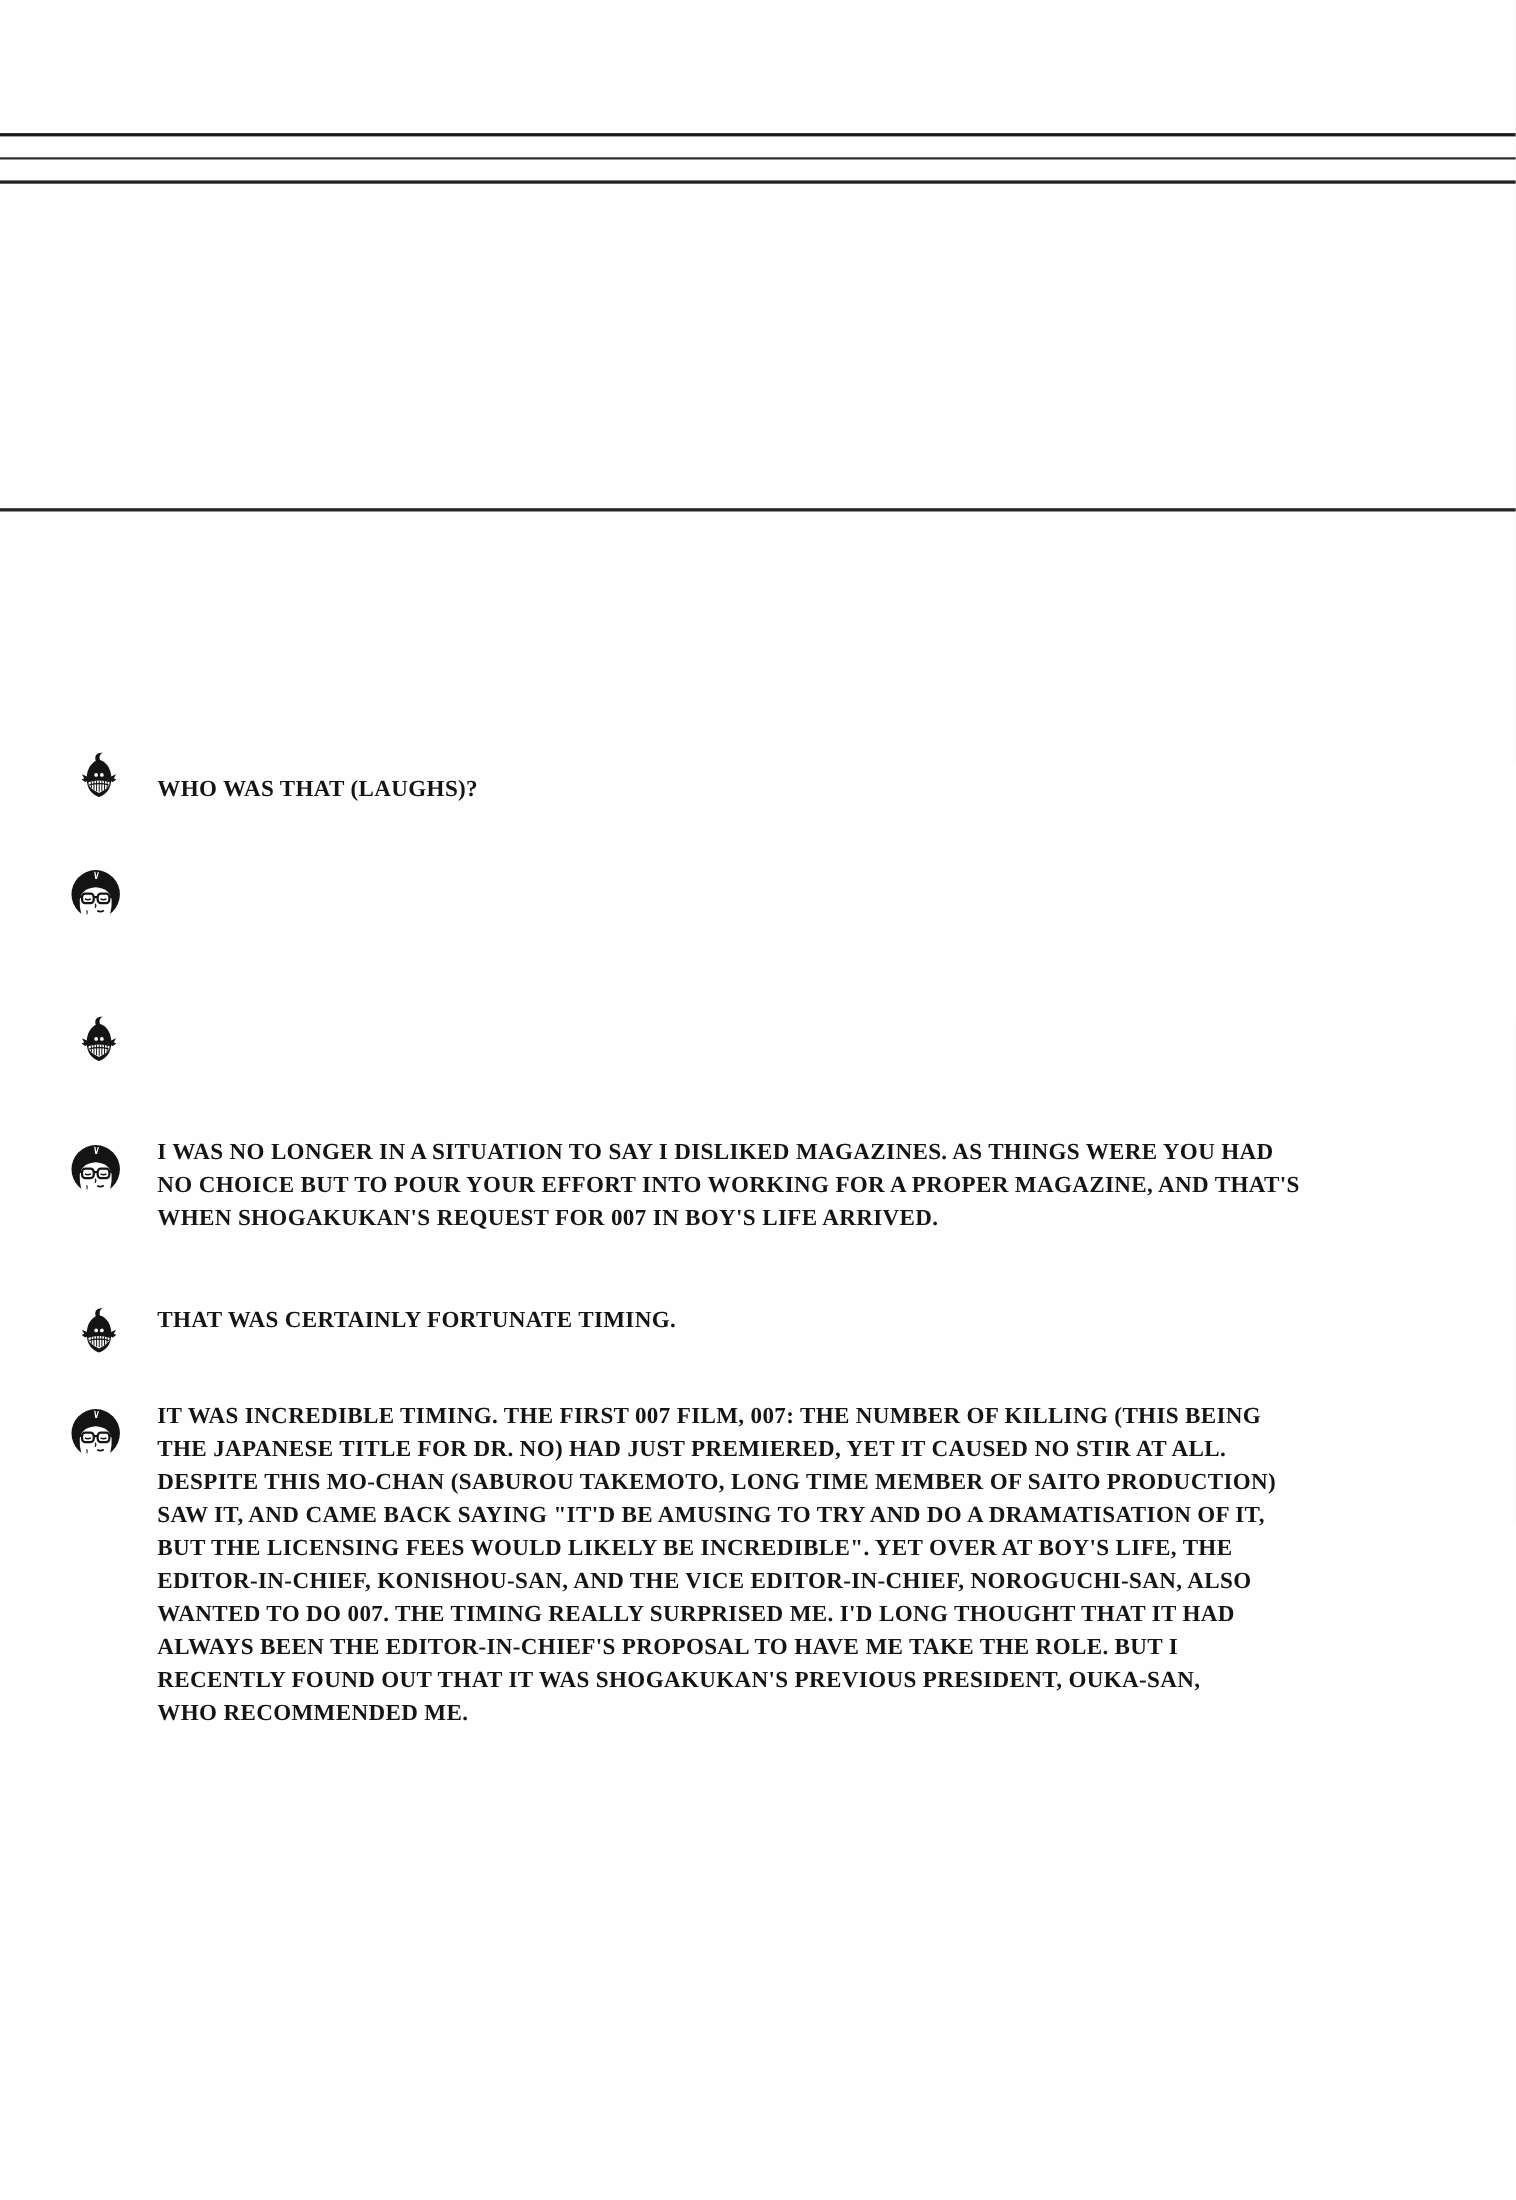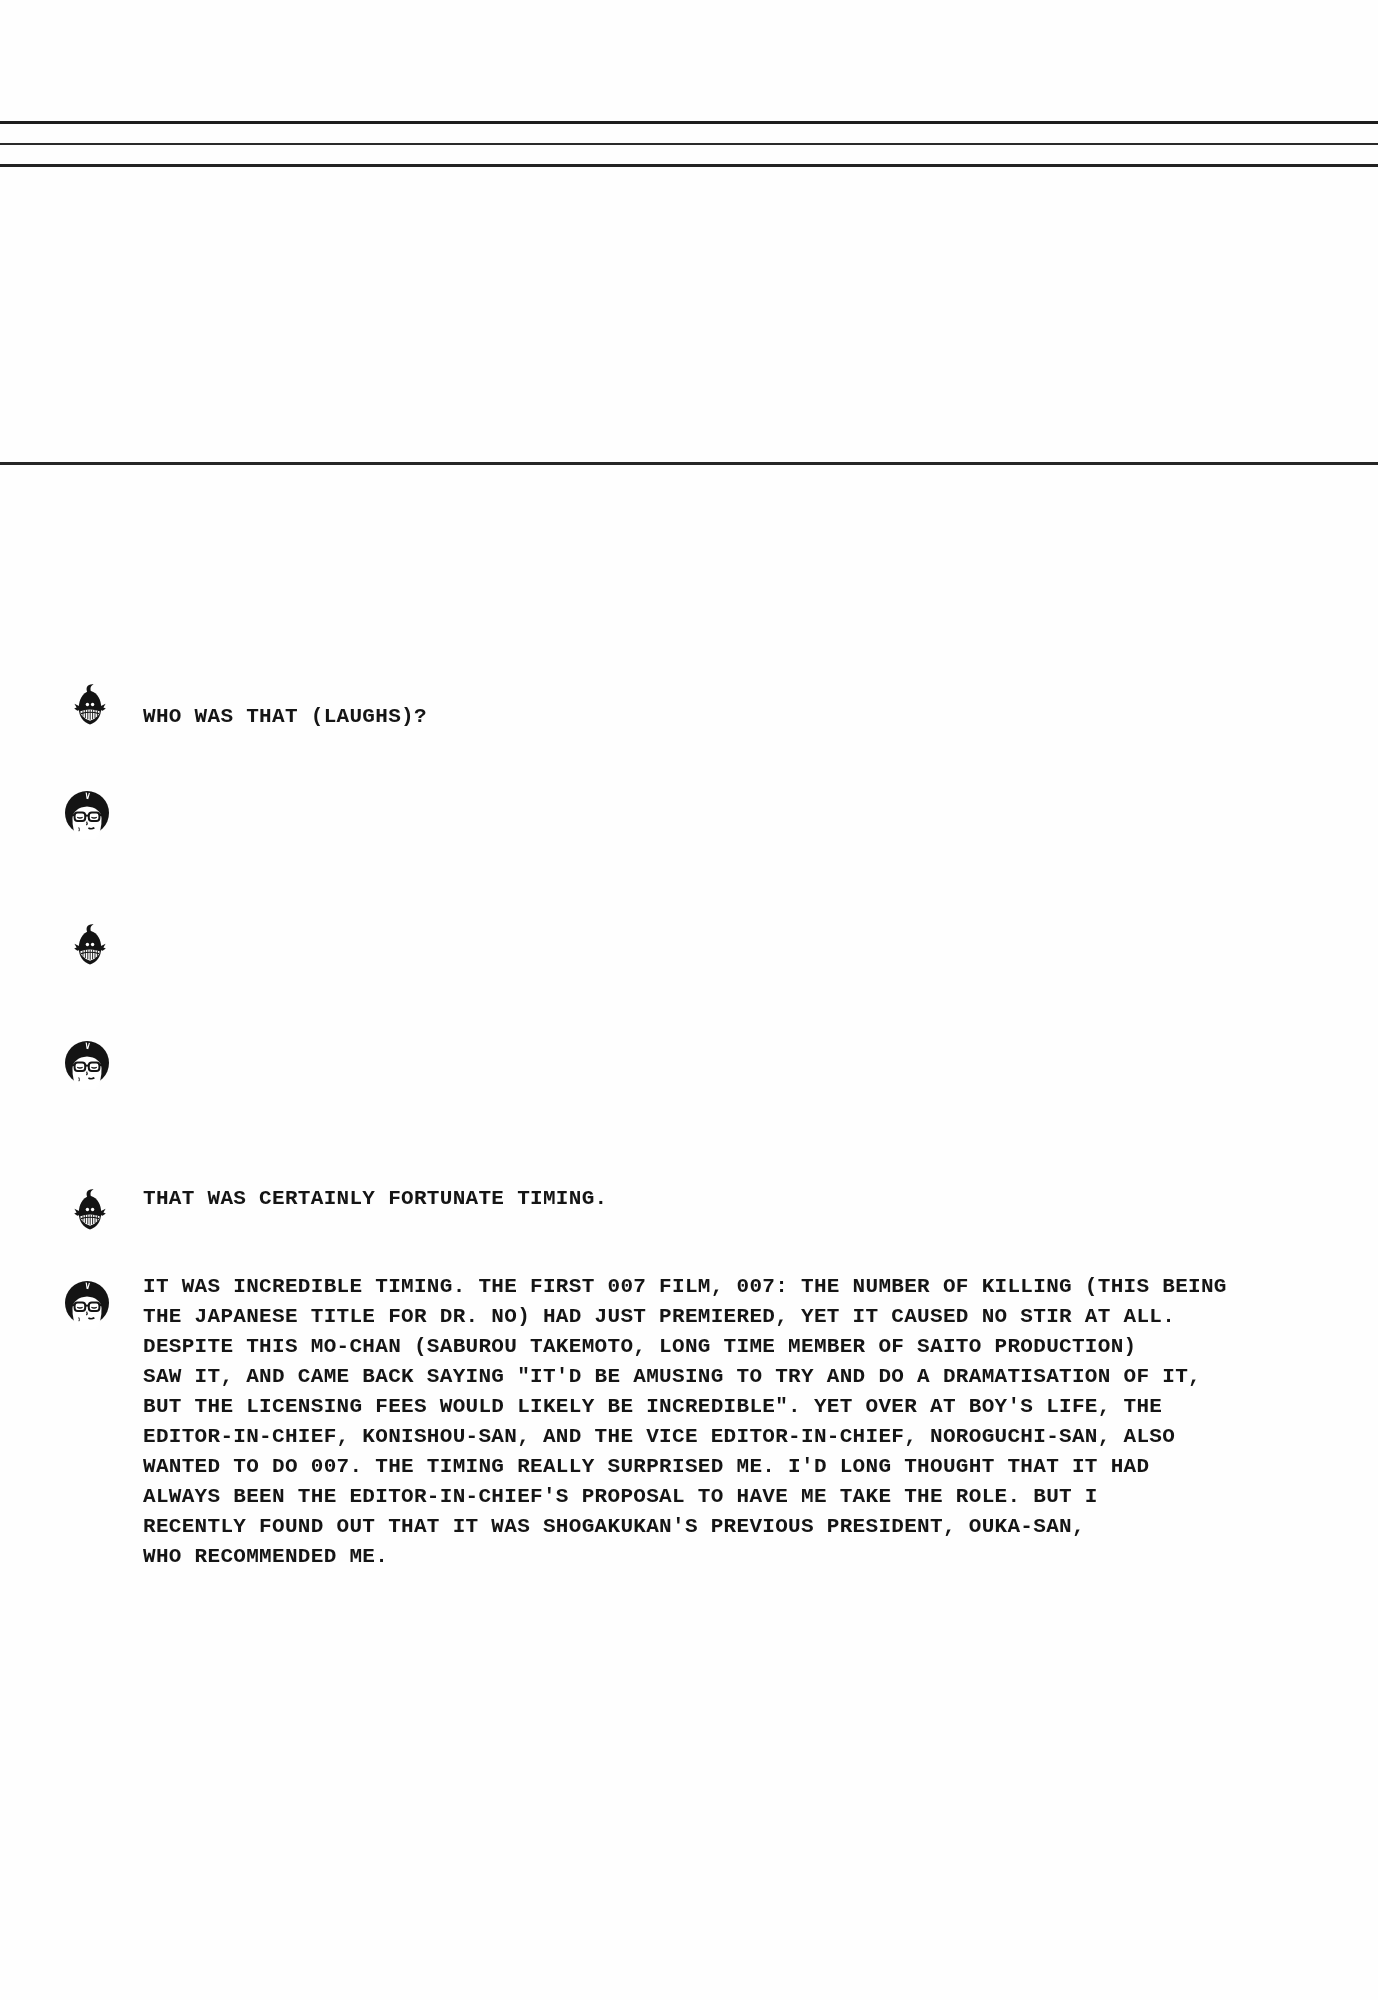--- a/index.html
+++ b/index.html
@@ -3,21 +3,21 @@
 <meta charset="utf-8">
 <style>
   html,body{margin:0;padding:0;}
   body{background:#e9e9e9;}
   .page{
     position:relative;
     width:1378px;height:2000px;
     margin:0 auto;
     background:#fefefe;
     overflow:hidden;
-    font-family:Liberation Mono, monospace;
+    font-family:Liberation Serif, serif;
   }
   .rule{
     position:absolute;left:0;width:1378px;
     background:#1d1d1d;
   }
   .rule.r1{top:121px;height:3px;}
   .rule.r2{top:143px;height:2px;background:#2a2a2a;}
   .rule.r3{top:164px;height:3px;background:#222;}
   .rule.r4{top:462px;height:3px;background:#262626;}
   .avatar{
@@ -114,20 +114,23 @@
     <svg>
         <use href="#icon-imp"></use>
       </svg>
   </div>
 
   <div class="avatar" style="top:1041px;left:62px;width:50px;height:48px">
     <svg>
         <use href="#icon-glasses"></use>
       </svg>
   </div>
+  <div class="speech" style="top:1032px">I WAS NO LONGER IN A SITUATION TO SAY I DISLIKED MAGAZINES. AS THINGS WERE YOU HAD
+NO CHOICE BUT TO POUR YOUR EFFORT INTO WORKING FOR A PROPER MAGAZINE, AND THAT'S
+WHEN SHOGAKUKAN'S REQUEST FOR 007 IN BOY'S LIFE ARRIVED.</div>
 
   <div class="avatar" style="top:1188px;left:74px;width:32px;height:44px">
     <svg>
         <use href="#icon-imp"></use>
       </svg>
   </div>
   <div class="speech" style="top:1184px">THAT WAS CERTAINLY FORTUNATE TIMING.</div>
 
   <div class="avatar" style="top:1281px;left:62px;width:50px;height:48px">
     <svg>

